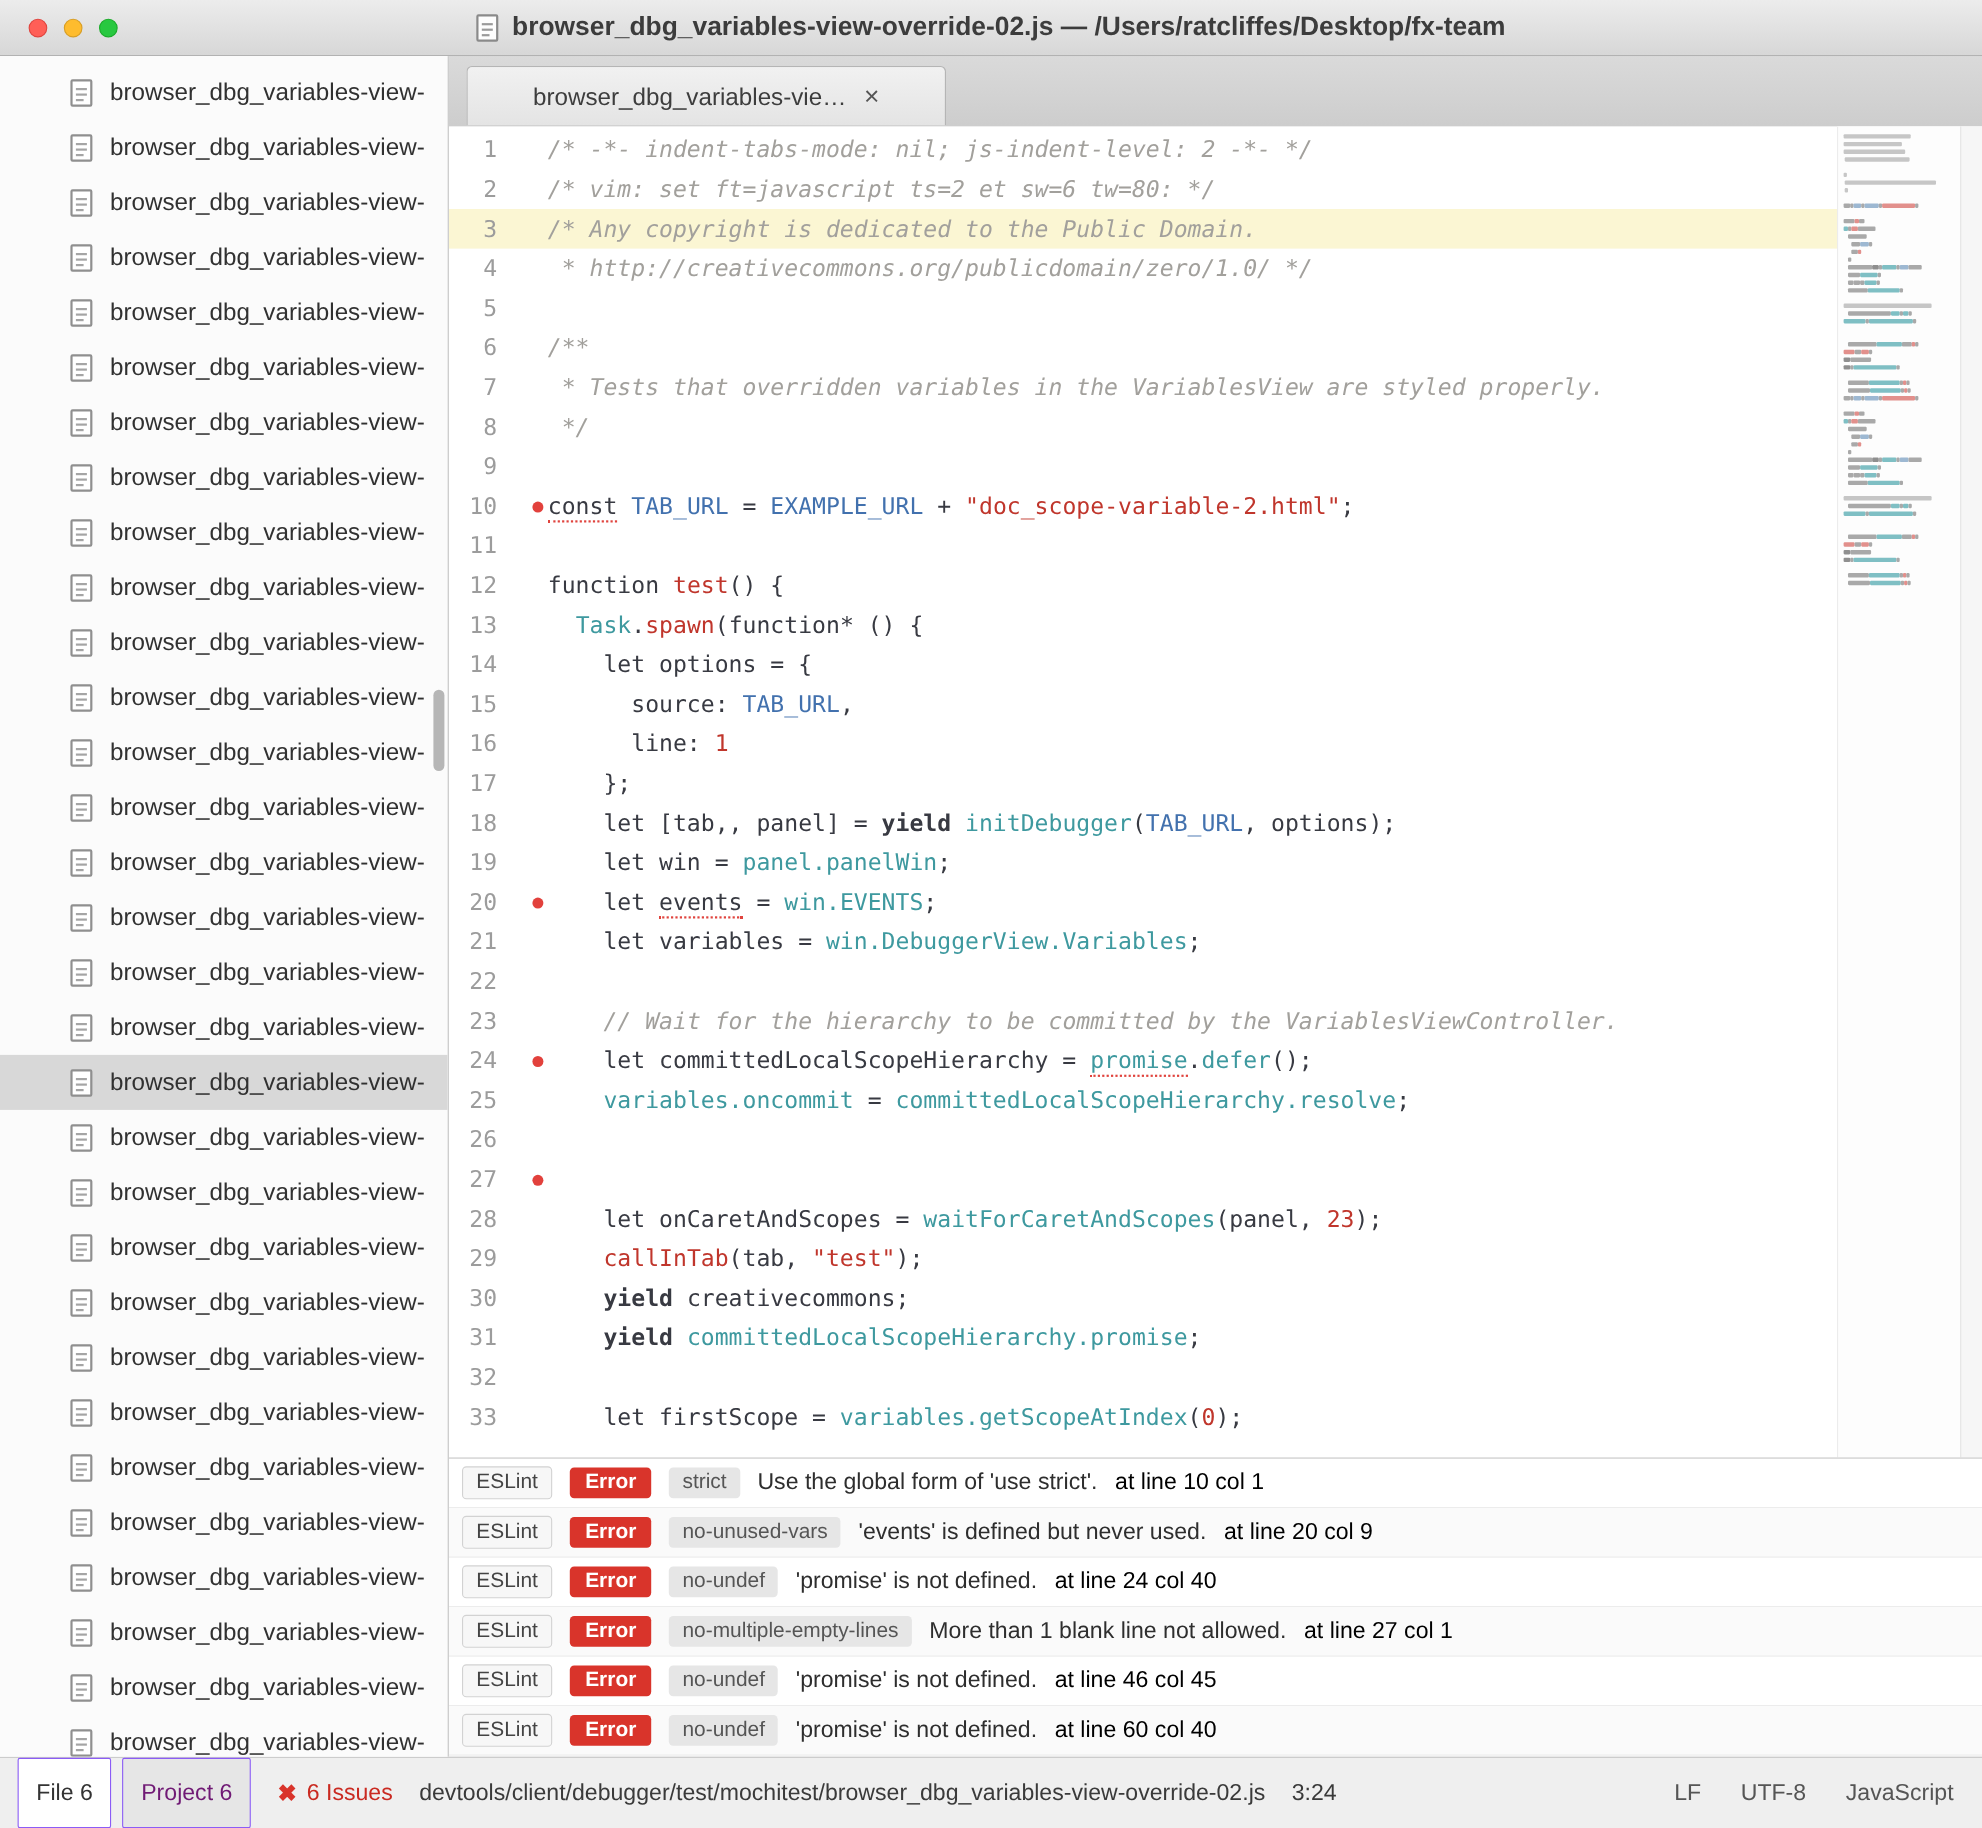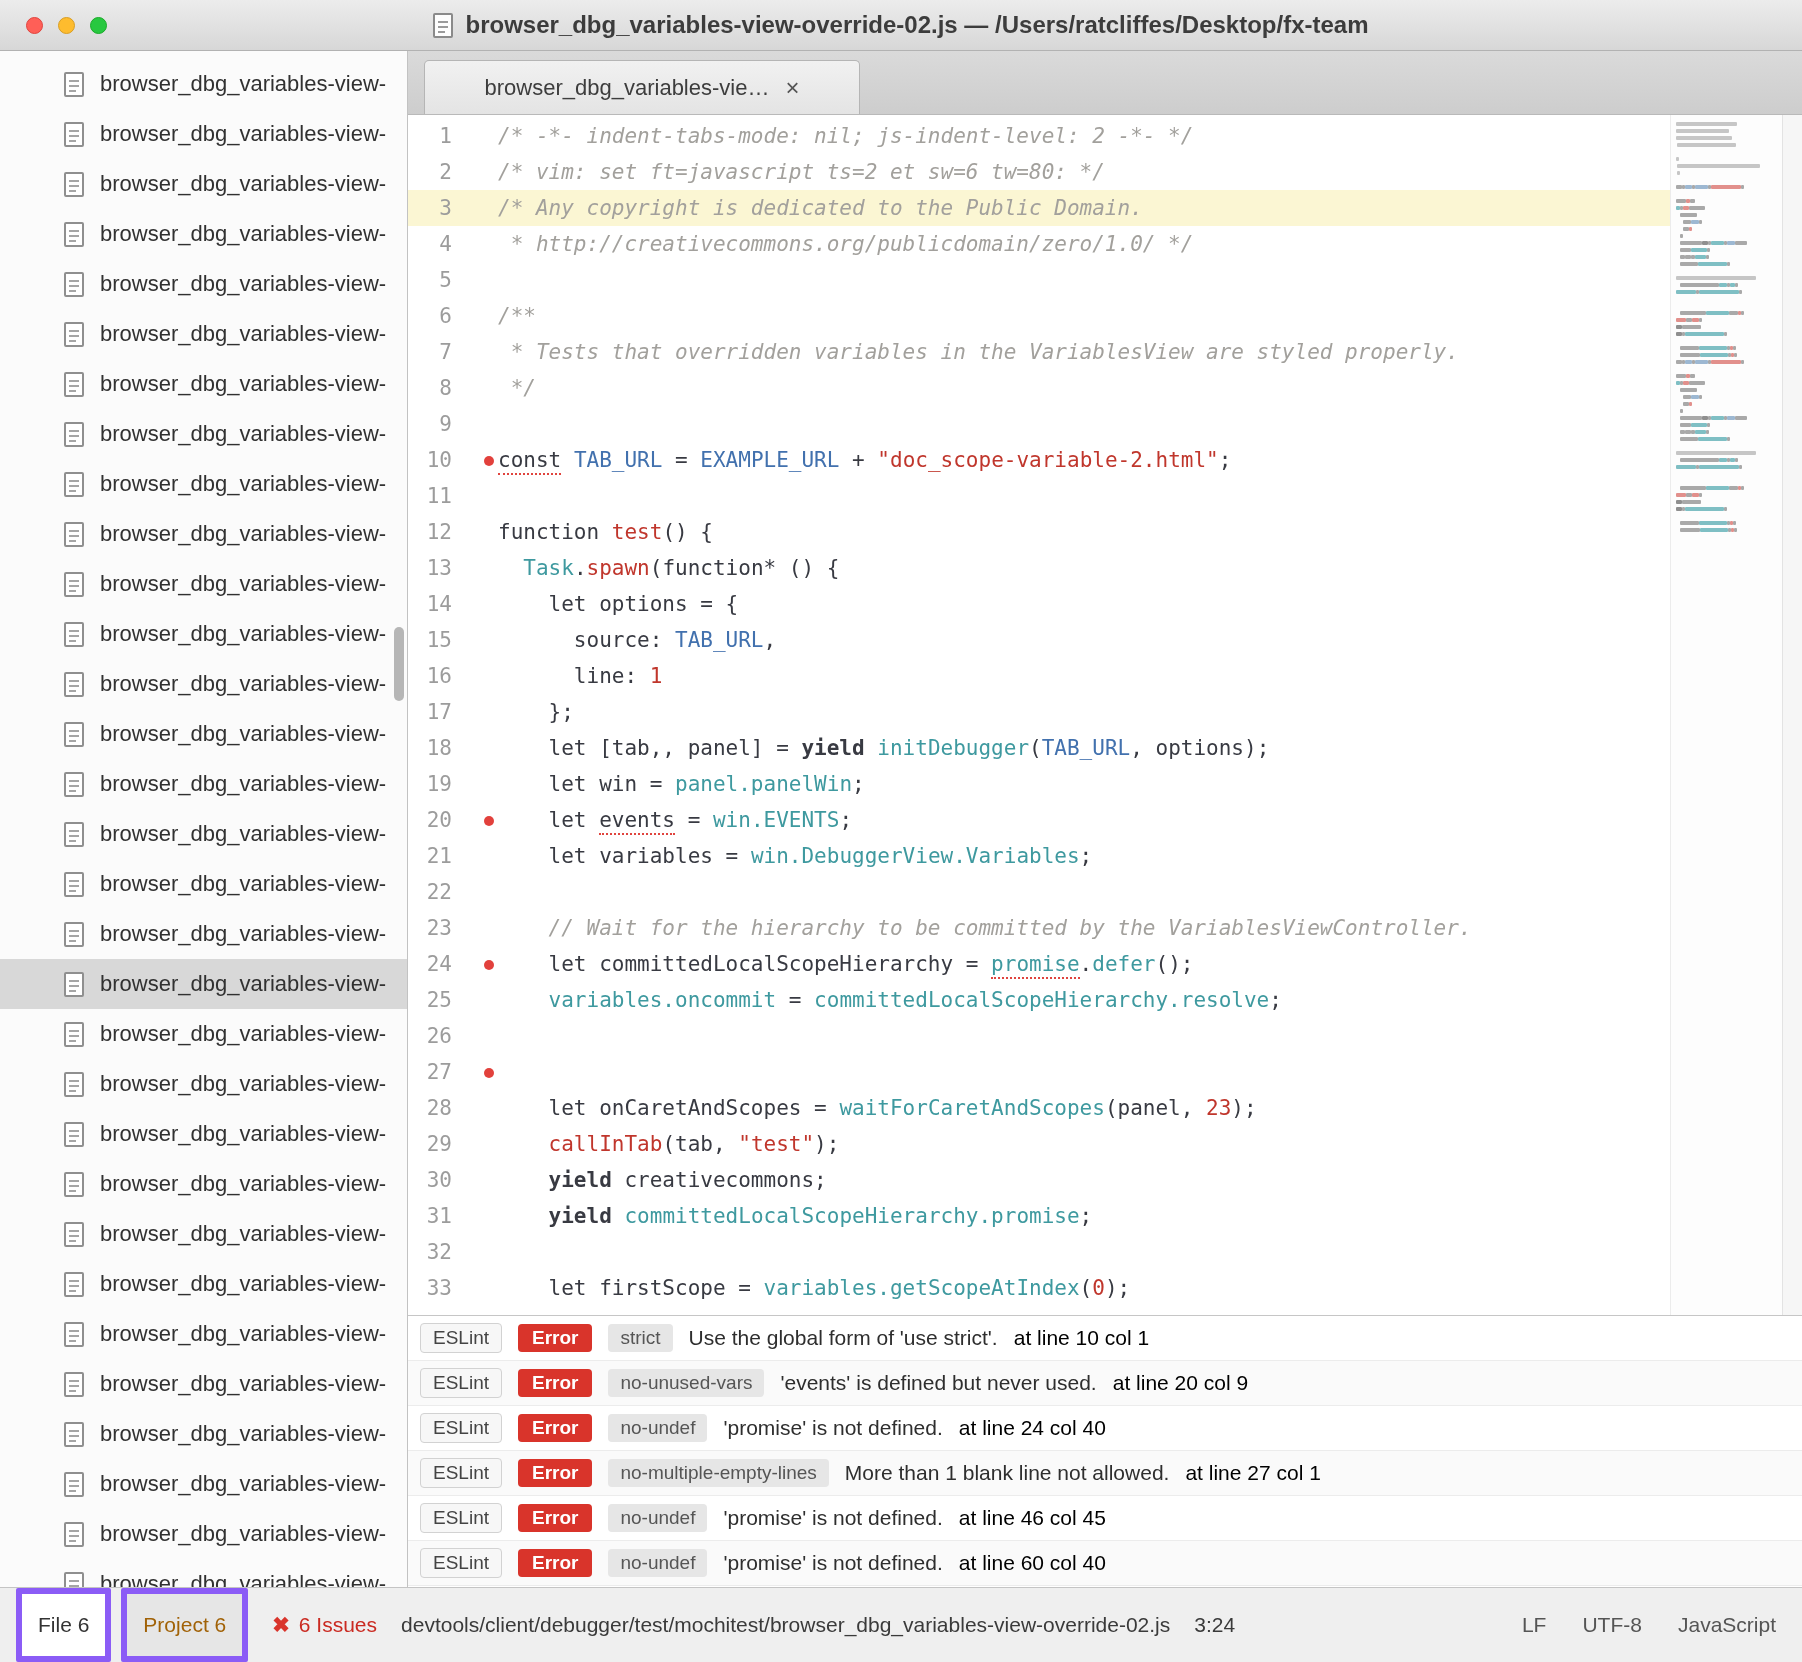--- a/index.html
+++ b/index.html
@@ -75,22 +75,22 @@
   .chip-provider { border:1px solid #d2d2d2; background:#f7f7f7; border-radius:4px; padding:3px 12px; color:#444; font-size:19px; }
   .badge-error { background:#d9342b; color:#fff; border-radius:4px; padding:3px 14px; font-size:19px; font-weight:bold; }
   .chip-rule { background:#e6e6e6; color:#555; border-radius:4px; padding:3px 12px; font-size:19px; }
   .lint-msg { color:#2e2e2e; }
   .lint-loc { color:#000; }
 
   
   .statusbar { flex:0 0 53px; background:#efefef; border-top:1px solid #c4c4c4; display:flex; align-items:center;
                font-size:21px; color:#4a4a4a; padding:0 16px; gap:24px; }
   .sb-group { display:flex; gap:10px; }
-  .sb-btn { border:6px solid #8b5cf6; padding:19px 16px; background:#fff; border-radius:2px; color:#333;text-align:right; }
-  .sb-btn.inactive { background:#e6e6e6; color:#a16207; }
+  .sb-btn { border:1px solid #8b5cf6; padding:19px 16px; background:#fff; border-radius:2px; color:#333;text-align:right; }
+  .sb-btn.inactive { background:#e6e6e6; color:#701a75; }
   .sb-issues { display:flex; align-items:center; gap:9px; color:#ca2a21; }
   .sb-issues .x { color:#d9342b; font-weight:bold; }
   .sb-path { color:#3a3a3a; }
   .sb-cursor { color:#3a3a3a; }
   .sb-right { margin-left:auto; display:flex; gap:36px; color:#555; padding-right:10px; }
 </style>
 </head>
 <body>
 
 <div class="window">

